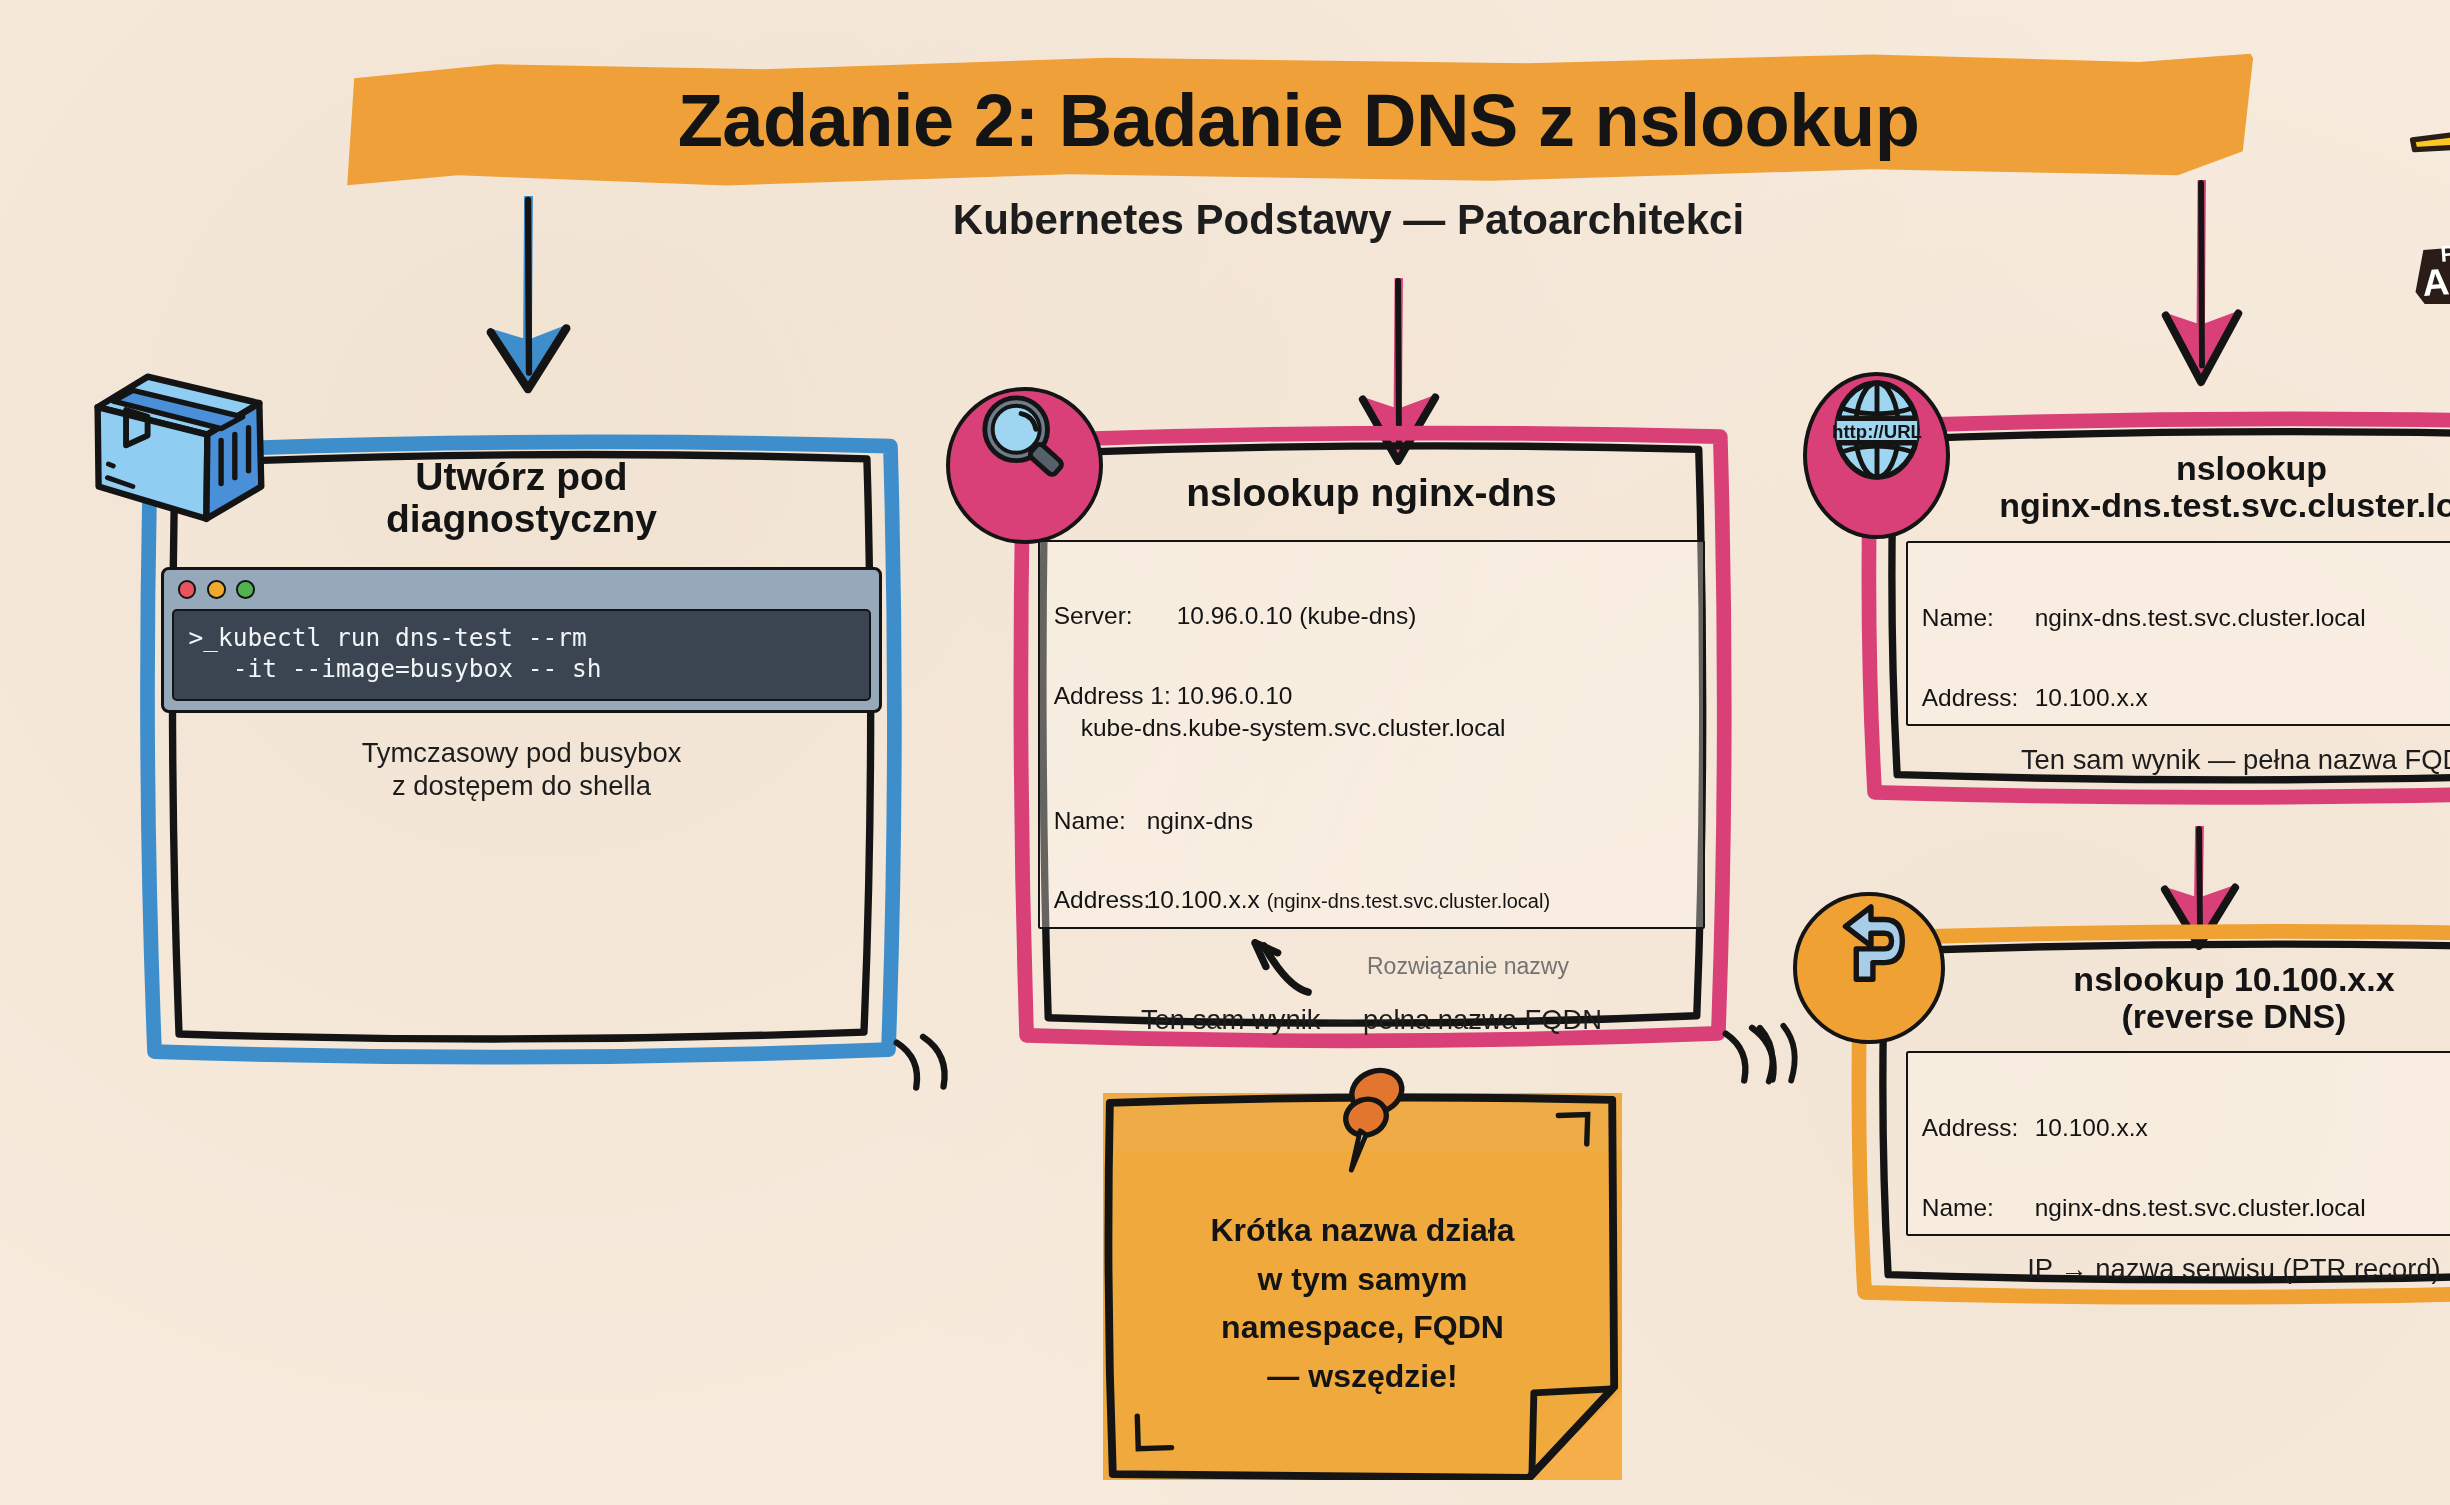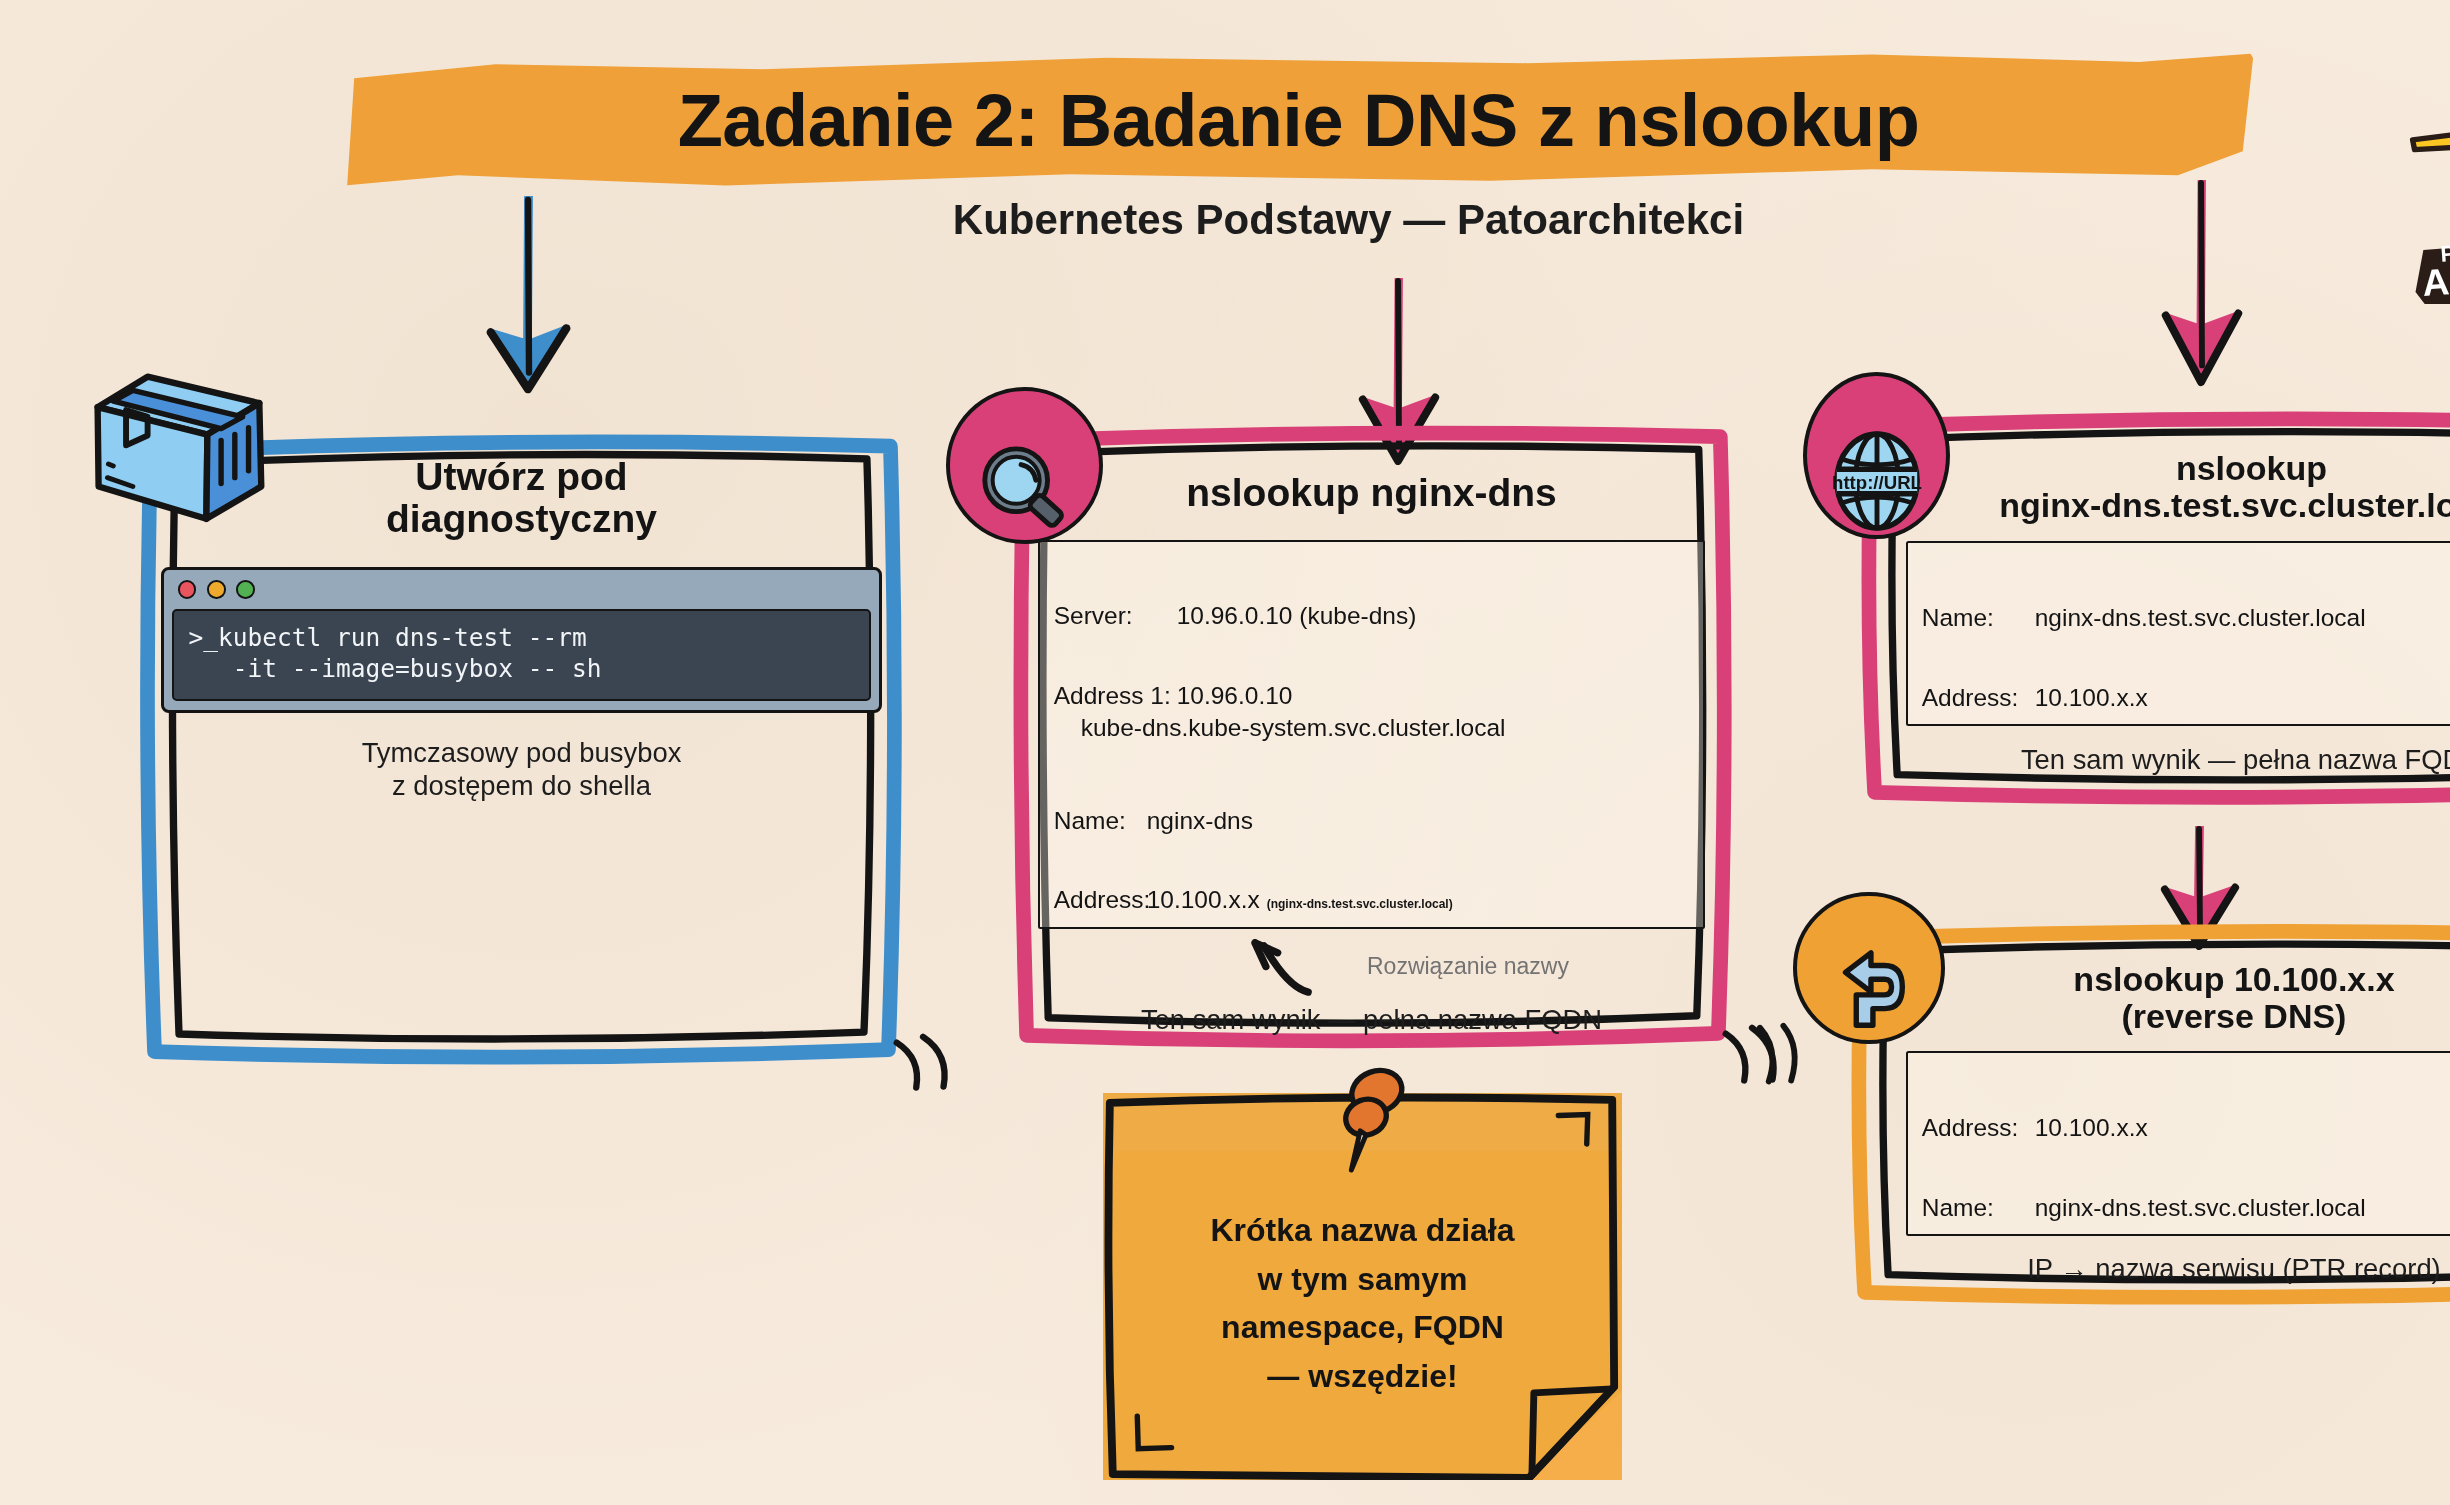--- a/index.html
+++ b/index.html
@@ -113,21 +113,21 @@
     background: rgba(255,250,242,.35);
   }
   .outbox .line {
     font-size: 24.5px;
     font-weight: 500;
     color: #141414;
     line-height: 1.30;
     white-space: nowrap;
   }
   .outbox .line .lbl { display: inline-block; margin-top: 48px; }
-  .outbox .tiny { font-size: 12px; font-weight: 700; }
+  .outbox .tiny { font-size: 20px; font-weight: 400; }
 
   
   .terminal {
     position: relative;
     border: 3.4px solid #141414;
     border-radius: 7.8px;
     background: #95a9ba;
     padding: 0;
     overflow: hidden;
   }
@@ -188,21 +188,21 @@
     color: #141414;
     line-height: 1.52;
     padding: 0 24.5px;
   }
 
   
   .badge {
     position: absolute;
     border-radius: 50%;
     border: 4.4px solid #141414;
-    display: flex; align-items: flex-end; justify-content: center;
+    display: flex; align-items: flex-start; justify-content: center;
     z-index: 6;
   }
   .badge.pink { background: #d94078; }
   .badge.orange { background: #efa133; }
 
   .squiggle { position: absolute; z-index: 2; }
 
   .annot {
     position: absolute;
     font-size: 23px;

